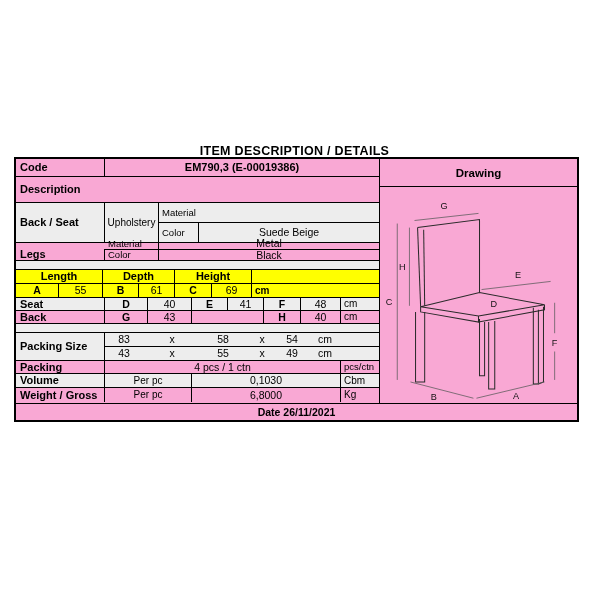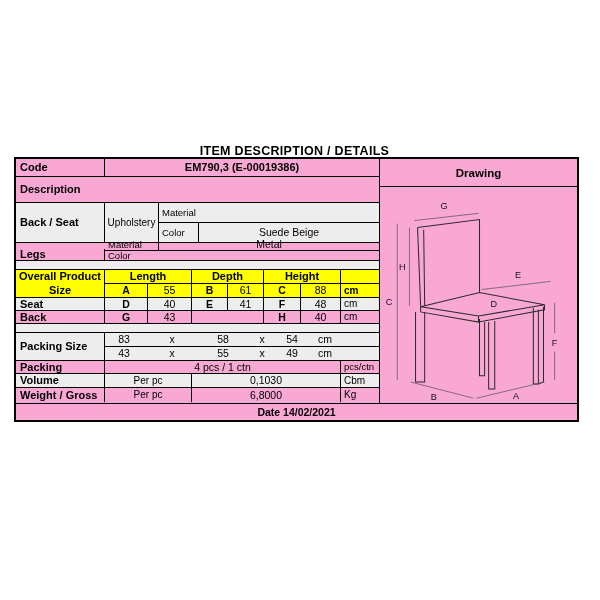--- a/index.html
+++ b/index.html
@@ -100,45 +100,42 @@
 
         <div class="block b-legs">
           <div class="cell lab">Legs</div>
           <div class="subrows">
             <div class="subrow">
               <div class="cell legmat sublab">Material</div>
               <div class="cell v-norm" style="flex:1">Metal</div>
             </div>
             <div class="subrow">
               <div class="cell legmat sublab">Color</div>
+              <div class="cell v-norm" style="flex:1">Black</div>
             </div>
           </div>
         </div>
 
         <div class="spacer shade"></div>
 
         <div class="block b-size">
-          <div class="cell lab hl ctr sizelab" style="justify-content:center;padding-left:0">
-            <span>Overall Product</span>
-            <span>Size</span>
-          </div>
           <div class="subrows">
             <div class="subrow">
               <div class="cell hl c-len v-bold">Length</div>
               <div class="cell hl c-dep v-bold">Depth</div>
               <div class="cell hl c-hei v-bold">Height</div>
               <div class="cell hl c-unit"></div>
             </div>
             <div class="subrow">
               <div class="cell hl c-a key">A</div>
               <div class="cell hl c-v1 num">55</div>
               <div class="cell hl c-b key">B</div>
               <div class="cell hl c-v2 num">61</div>
               <div class="cell hl c-c key">C</div>
-              <div class="cell hl c-v3 num">88</div>
+              <div class="cell hl c-v3 num">69</div>
               <div class="cell hl c-unit">cm</div>
             </div>
           </div>
         </div>
 
         <div class="row r-seat shade">
           <div class="cell lab">Seat</div>
           <div class="cell c-a key">D</div>
           <div class="cell c-v1 num">40</div>
           <div class="cell c-b key">E</div>
@@ -252,17 +249,17 @@
               <text x="53" y="210">B</text>
               <text x="134" y="209">A</text>
             </g>
           </svg>
         </div>
       </div>
 
     </div>
 
     <div class="daterow">
-      <span>Date 14/02/2021</span>
+      <span>Date 26/11/2021</span>
     </div>
   </div>
 
 </div>
 
 </body></html>

